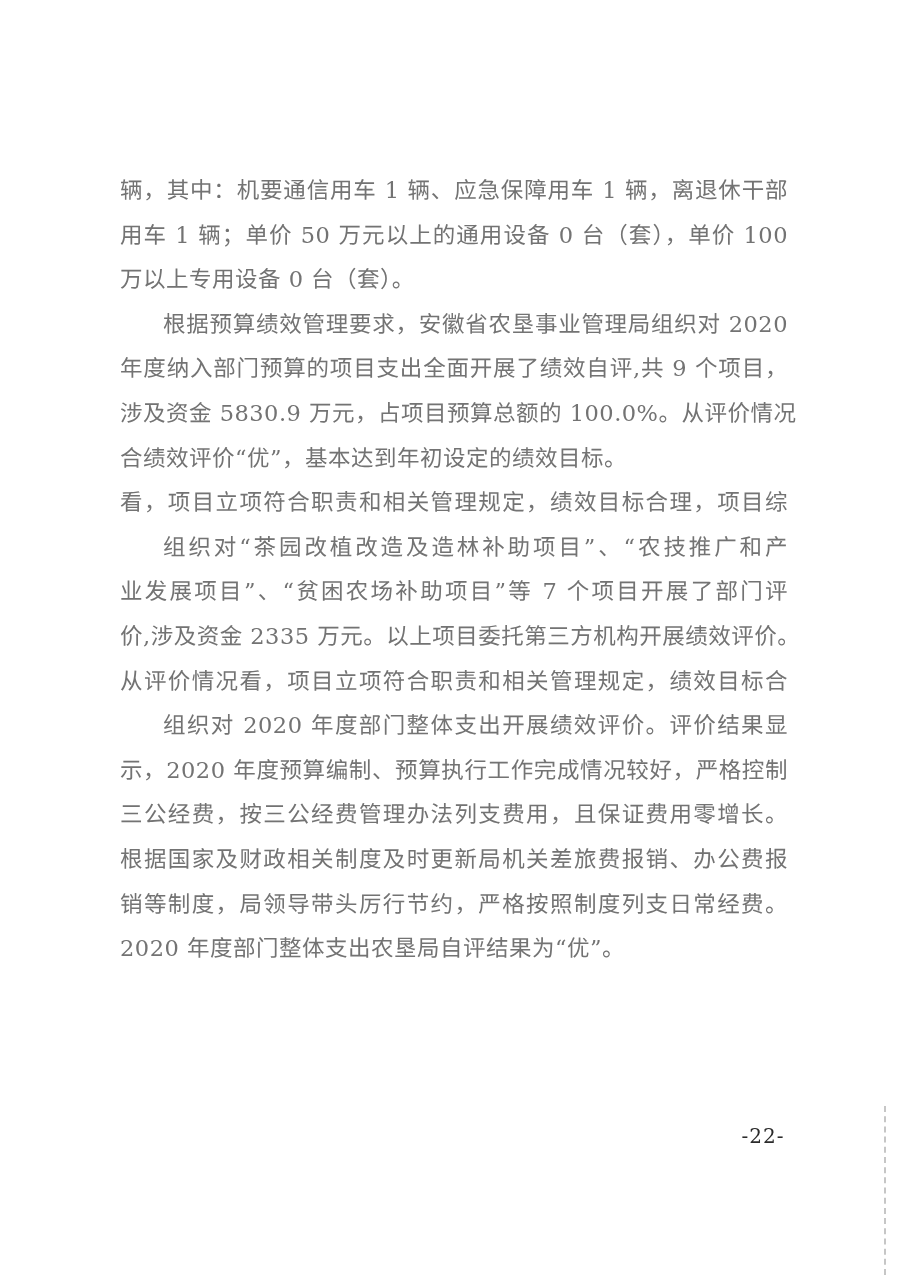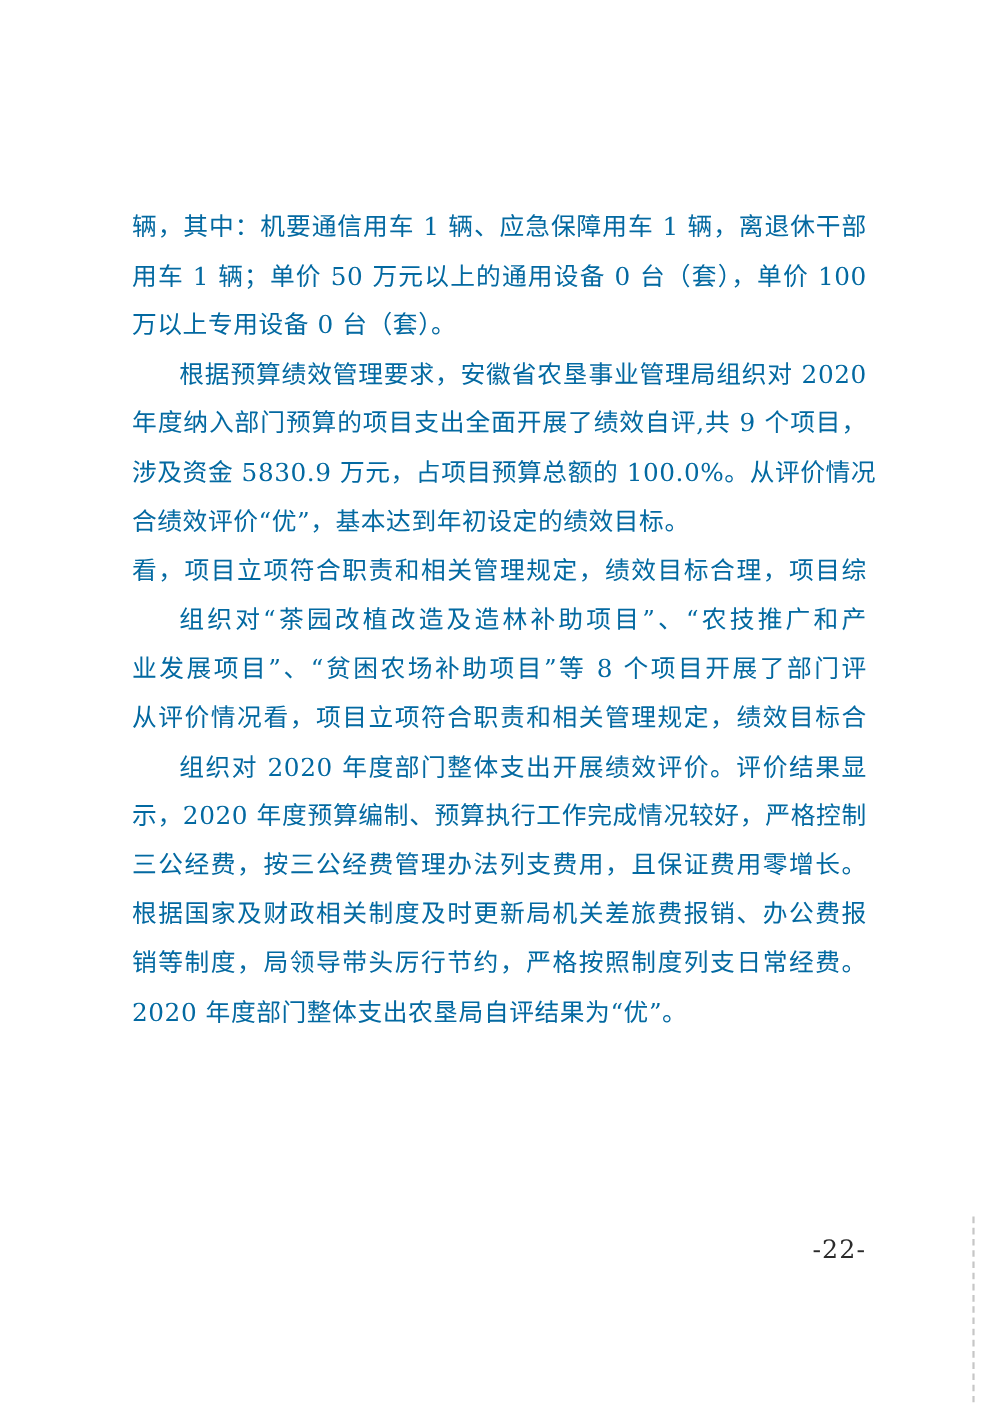--- a/index.html
+++ b/index.html
@@ -11,44 +11,44 @@
   .page {
     position: relative;
     width: 900px;
     height: 1275px;
     background: #ffffff;
     overflow: hidden;
   }
   .content {
     position: absolute;
     left: 120px;
-    top: 185px;
+    top: 168px;
     width: 668px;
-    color: #0369a1;
+    color: #737373;
   }
   .line {
     height: 44.6px;
     line-height: 44.6px;
     font-size: 22.5px;
     letter-spacing: 0.5px;
     white-space: nowrap;
   }
   .line.justify {
     text-align: justify;
     text-align-last: justify;
   }
   .line.indent { text-indent: 43px; }
   .line.heading { font-weight: 700; letter-spacing: 1px; }
   .page-number {
     position: absolute;
     left: 723px;
     top: 1124px;
     width: 80px;
     text-align: center;
-    font-size: 23px;
+    font-size: 20px;
     color: #2b2b2b;
     letter-spacing: 1px;
     font-family: "DejaVu Serif", serif;
   }
   .scan-dashes {
     position: absolute;
     left: 884px;
     top: 1106px;
     height: 169px;
     width: 0;
@@ -62,21 +62,22 @@
   <div class="content">
       <div class="line body justify">辆，其中：机要通信用车 1 辆、应急保障用车 1 辆，离退休干部</div>
       <div class="line body justify">用车 1 辆；单价 50 万元以上的通用设备 0 台（套），单价 100</div>
       <div class="line body">万以上专用设备 0 台（套）。</div>
       <div class="line body indent justify">根据预算绩效管理要求，安徽省农垦事业管理局组织对 2020</div>
       <div class="line body justify">年度纳入部门预算的项目支出全面开展了绩效自评,共 9 个项目，</div>
       <div class="line body justify">涉及资金 5830.9 万元，占项目预算总额的 100.0%。从评价情况</div>
       <div class="line body">合绩效评价“优”，基本达到年初设定的绩效目标。</div>
       <div class="line body justify">看，项目立项符合职责和相关管理规定，绩效目标合理，项目综</div>
       <div class="line body indent justify">组织对“茶园改植改造及造林补助项目”、“农技推广和产</div>
-      <div class="line body justify">业发展项目”、“贫困农场补助项目”等 8 个项目开展了部门评</div>
+      <div class="line body justify">业发展项目”、“贫困农场补助项目”等 7 个项目开展了部门评</div>
+      <div class="line body justify">价,涉及资金 2335 万元。以上项目委托第三方机构开展绩效评价。</div>
       <div class="line body justify">从评价情况看，项目立项符合职责和相关管理规定，绩效目标合</div>
       <div class="line body indent justify">组织对 2020 年度部门整体支出开展绩效评价。评价结果显</div>
       <div class="line body justify">示，2020 年度预算编制、预算执行工作完成情况较好，严格控制</div>
       <div class="line body justify">三公经费，按三公经费管理办法列支费用，且保证费用零增长。</div>
       <div class="line body justify">根据国家及财政相关制度及时更新局机关差旅费报销、办公费报</div>
       <div class="line body justify">销等制度，局领导带头厉行节约，严格按照制度列支日常经费。</div>
       <div class="line body">2020 年度部门整体支出农垦局自评结果为“优”。</div>
     </div>
   <div class="page-number">-22-</div>
   <div class="scan-dashes"></div>

